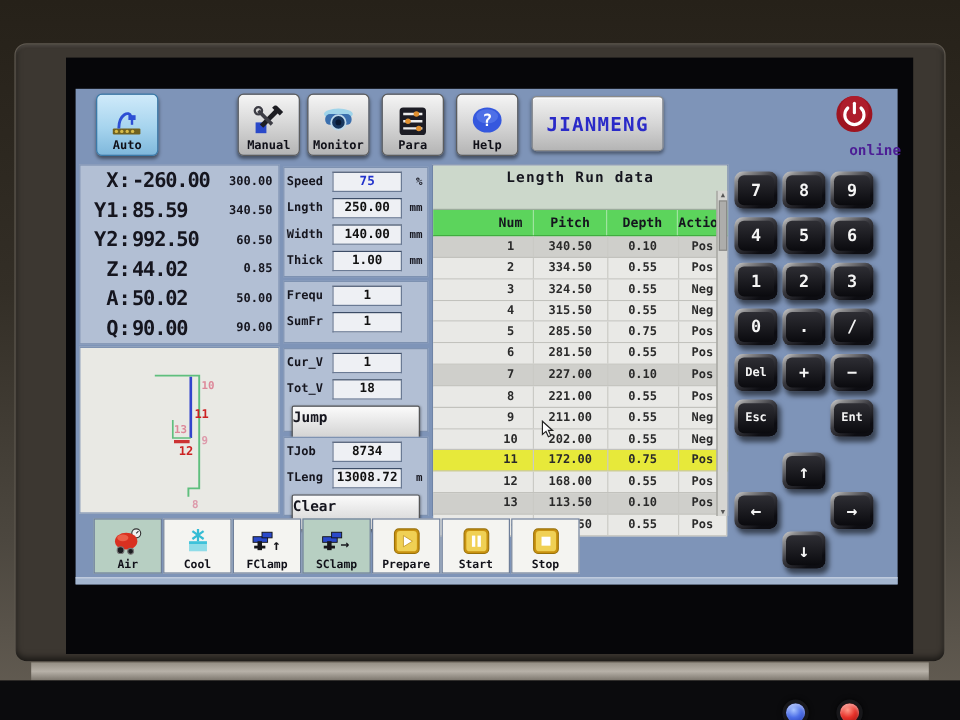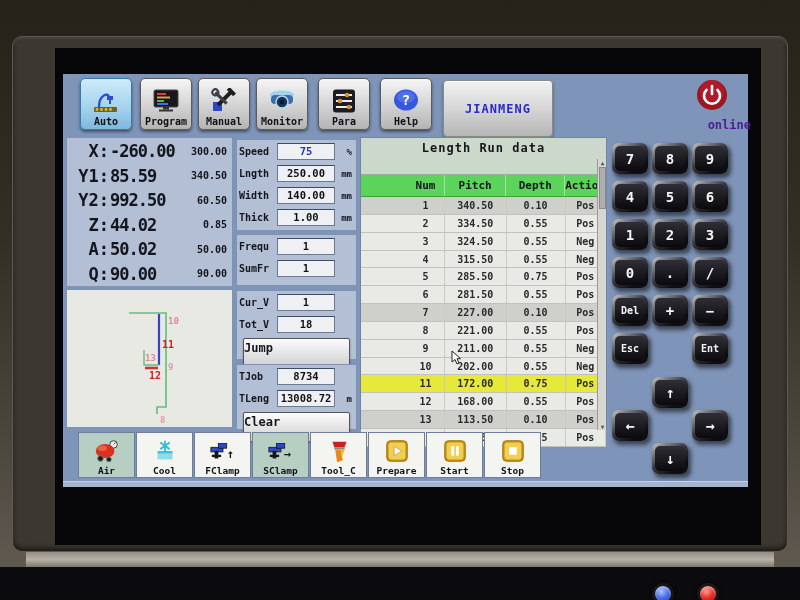--- a/index.html
+++ b/index.html
@@ -29,22 +29,22 @@
   
   .tbtn { top:4px; width:52px; height:52px; border:1px solid #5c5c5c; border-radius:5px;
     background:linear-gradient(180deg,#f5f5f5 0%,#d9d9d9 45%,#b4b4b4 100%);
     box-shadow:0 2px 3px rgba(0,0,0,.45); display:flex; flex-direction:column; align-items:center; justify-content:flex-end; padding-bottom:2px; }
   .tbtn.active { background:linear-gradient(180deg,#cfeafa 0%,#a6d4ee 55%,#7fb8dc 100%); border-color:#3a7aa8; }
   .tbtn .lab { font-size:10px; font-weight:bold; color:#101018; line-height:11px; }
   .tbtn svg { margin-bottom:2px; }
   .box { border:1px solid #8a8a8a; border-radius:4px;
     background:linear-gradient(180deg,#f2f2f2 0%,#d6d6d6 50%,#b5b5b5 100%);
     box-shadow:0 2px 3px rgba(0,0,0,.4), inset 0 1px 0 #fff; }
-  .brand-box { left:380px; top:6px; width:110px; height:57px; display:flex; align-items:center; justify-content:center;
-    font-size:12px; font-weight:bold; color:#2a2ac8; letter-spacing:1px; }
+  .brand-box { left:380px; top:6px; width:110px; height:46px; display:flex; align-items:center; justify-content:center;
+    font-size:16px; font-weight:bold; color:#2a2ac8; letter-spacing:1px; }
   .status-box { left:500px; top:4px; width:126px; height:50px; padding:5px 7px; font-size:12px; font-weight:bold; color:#111; }
   .online-lbl { left:620px; top:44px; width:68px; text-align:right; font-size:12px; font-weight:bold; color:#4c1d95; }
 
   
   .panel { background:#b2bfd4; border:1px solid #7e92b1; }
   .coords { left:3px; top:63px; width:167px; height:150px; padding-top:1px; }
   .crow { display:flex; align-items:center; height:24.5px; }
   .clabel { width:42px; text-align:right; font-size:17px; font-weight:bold; }
   .cvalue { flex:1; padding-left:1px; font-size:17px; font-weight:bold; letter-spacing:-1px; }
   .cref { width:50px; text-align:right; padding-right:5px; font-size:10px; font-weight:bold; }
@@ -118,32 +118,20 @@
         <circle cx="6" cy="21.5" r="1.4" fill="#d8bc4a"></circle>
           <circle cx="10.5" cy="21.5" r="1.4" fill="#d8bc4a"></circle>
         <circle cx="15" cy="21.5" r="1.4" fill="#d8bc4a"></circle>
           <circle cx="19.5" cy="21.5" r="1.4" fill="#d8bc4a"></circle>
         <path d="M8,19 C8,7 17,4 18,9" fill="none" stroke="#2d4fd4" stroke-width="2.4"></path>
         <rect x="16" y="8" width="6" height="4" fill="#2d4fd4"></rect>
           <rect x="18" y="12" width="2" height="4" fill="#2d4fd4"></rect>
       </svg>
       <div class="lab">Auto</div>
     </div>
-    <div class="abs tbtn" style="left:77px">
-      <svg width="30" height="26" viewBox="0 0 30 26">
-        <rect x="3" y="2" width="24" height="17" rx="1.5" fill="#17171d" stroke="#4a4a52"></rect>
-        <rect x="6" y="5" width="9" height="2" fill="#e04040"></rect>
-          <rect x="6" y="8.5" width="13" height="2" fill="#e0a040"></rect>
-        <rect x="6" y="12" width="7" height="2" fill="#40c060"></rect>
-          <rect x="6" y="15" width="11" height="2" fill="#4070e0"></rect>
-        <rect x="12" y="19" width="6" height="2.5" fill="#333"></rect>
-          <rect x="8" y="21.5" width="14" height="2" fill="#333"></rect>
-      </svg>
-      <div class="lab">Program</div>
-    </div>
     <div class="abs tbtn" style="left:135px">
       <svg width="30" height="26" viewBox="0 0 30 26">
         <rect x="4" y="14" width="9" height="9" fill="#2a49c9"></rect>
         <g transform="translate(16,10) rotate(45)">
             <rect x="-2" y="-9" width="4" height="19" fill="#1d1d22"></rect>
             <rect x="-4.5" y="-11" width="9" height="4" fill="#1d1d22"></rect>
           </g>
         <g transform="translate(12,10) rotate(-45)">
             <rect x="-1.5" y="-8" width="3" height="16" fill="#3c3c44"></rect>
             <circle cx="0" cy="-8" r="3" fill="none" stroke="#3c3c44" stroke-width="2"></circle>
@@ -520,31 +508,20 @@
           <rect x="6" y="13" width="4" height="8" fill="#16161a"></rect>
               <rect x="3" y="17" width="10" height="2.5" fill="#16161a"></rect>
           <text x="18" y="20" font-size="13" font-weight="bold" fill="#15151a" font-family="DejaVu Sans Mono, monospace">→</text>
         </svg>
           </div>
         <div class="lab">SClamp</div>
       </div>
       <div class="fbtn">
         <div class="ficon">
             <svg width="28" height="26" viewBox="0 0 30 26">
-          <polygon points="8,3 23,3 21,9 10,9" fill="#cc2020"></polygon>
-          <rect x="10" y="9" width="11" height="2.5" fill="#888"></rect>
-          <polygon points="11,12 17,12 19,23 13,25" fill="#e8881a"></polygon>
-          <polygon points="17,12 21,12 18,20" fill="#f4c020"></polygon>
-        </svg>
-          </div>
-        <div class="lab">Tool_C</div>
-      </div>
-      <div class="fbtn">
-        <div class="ficon">
-            <svg width="28" height="26" viewBox="0 0 30 26">
           <rect x="4" y="2" width="22" height="22" rx="4" fill="#c89210" stroke="#9a7008"></rect>
           <rect x="6" y="4" width="18" height="18" rx="3" fill="#f0d054"></rect>
           <polygon points="12,8 20,13 12,18" fill="#fff" stroke="#b8860b" stroke-width="0.6"></polygon>
         </svg>
           </div>
         <div class="lab">Prepare</div>
       </div>
       <div class="fbtn">
         <div class="ficon">
             <svg width="28" height="26" viewBox="0 0 30 26">

